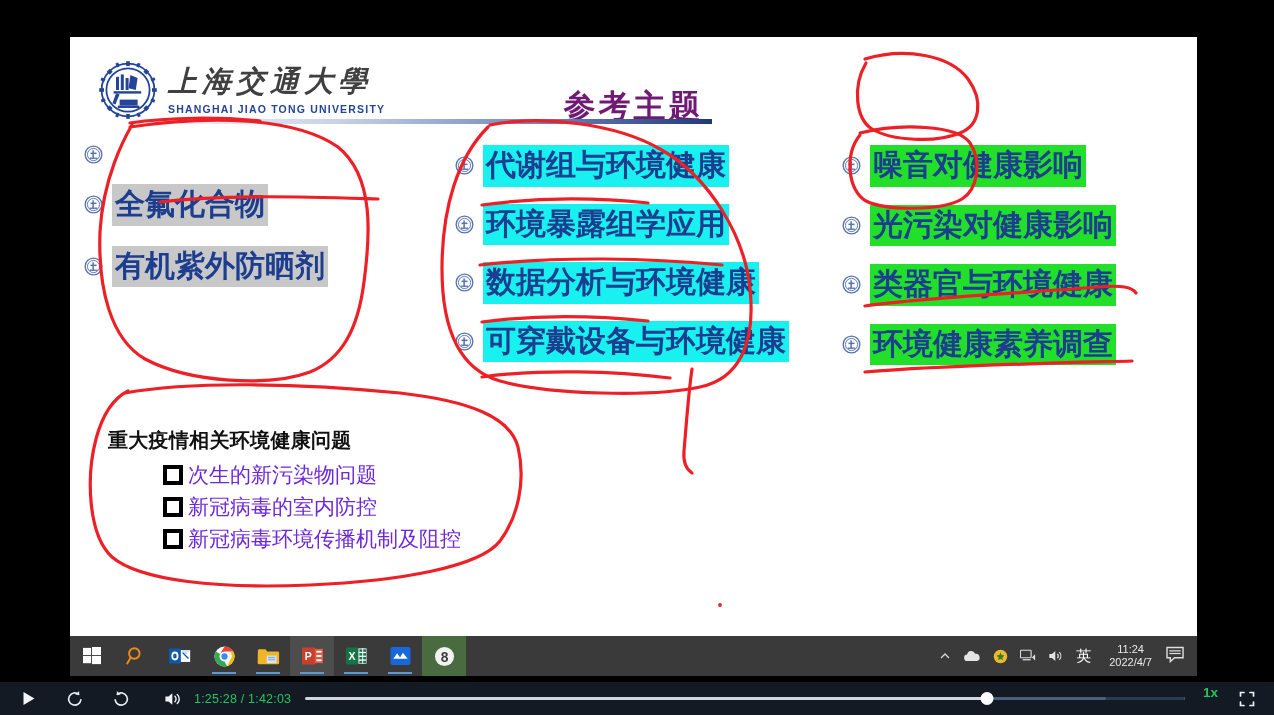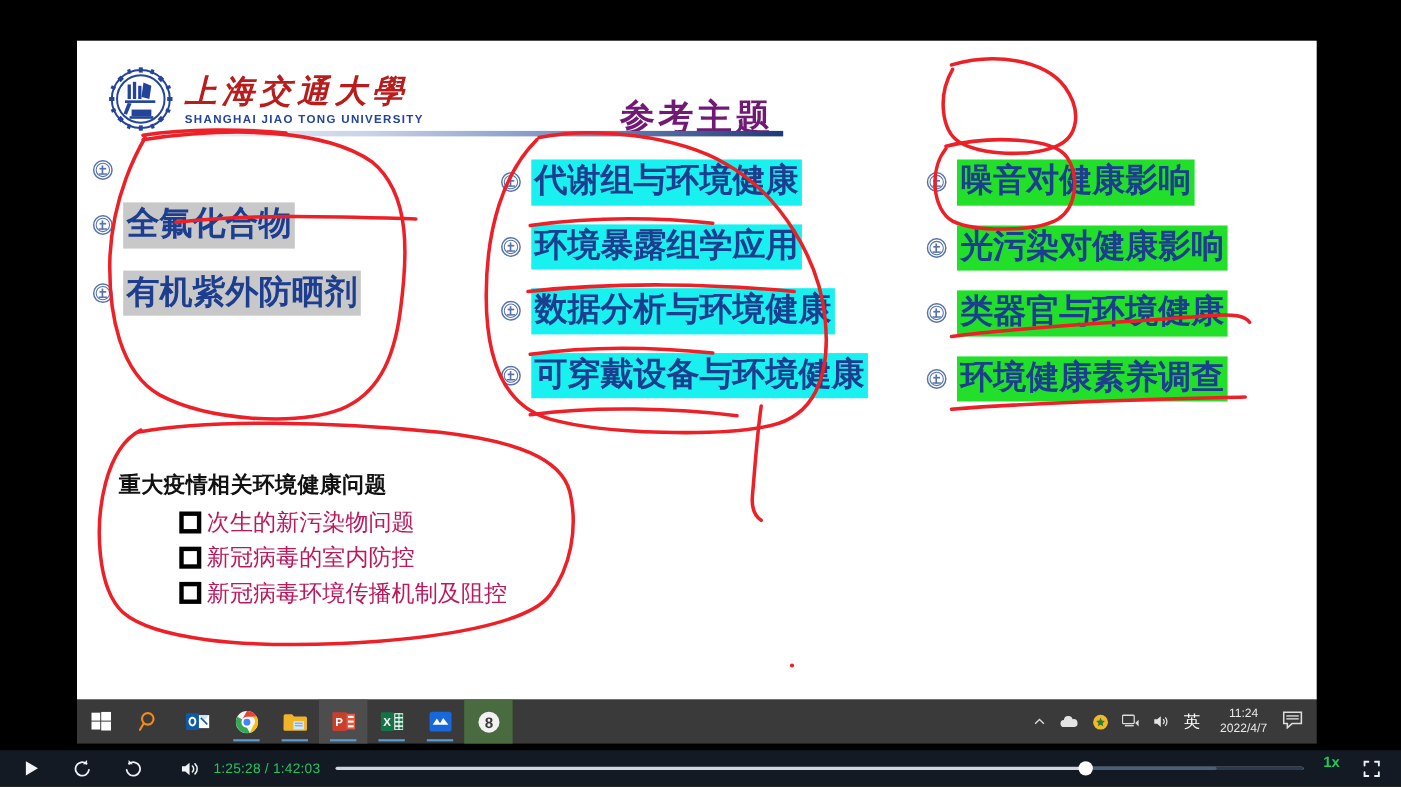--- a/index.html
+++ b/index.html
@@ -18,22 +18,22 @@
     width: 1127px; height: 599px;
     background: #ffffff;
     overflow: hidden;
   }
 
   
   .logo-wrap { position: absolute; left: 28px; top: 23px; display: flex; align-items: center; }
   .logo-mark { width: 60px; height: 60px; flex: 0 0 60px; }
   .logo-text { margin-left: 10px; padding-top: 4px; }
   .logo-cn {
-    font-family: Liberation Serif, serif;
-    font-size: 29px; font-weight: bold; color: #b91c1c;
+    font-family: Liberation Mono, monospace;
+    font-size: 29px; font-weight: bold; color: #404040;
     letter-spacing: 5px; font-style: italic; line-height: 1.05;
   }
   .logo-en {
     font-size: 10.5px; font-weight: bold; color: #24449a;
     letter-spacing: 1.2px; margin-top: 3px;
   }
 
   #slide-title {
     position: absolute; left: 0; right: 0; top: 48px;
     text-align: center;
@@ -76,21 +76,21 @@
   #bottom-block { position: absolute; left: 38px; top: 390px; width: 440px; }
   #bottom-heading {
     font-size: 20px; font-weight: bold; color: #111;
     margin-bottom: 7px; letter-spacing: .3px;
   }
   .checkrow { display: flex; align-items: center; margin: 2px 0 4px 55px; }
   .checkbox {
     width: 20px; height: 20px; flex: 0 0 20px;
     border: 4px solid #000; background: #fff; margin-right: 5px;
   }
-  .checklabel { font-size: 21px; color: #be185d; white-space: nowrap; }
+  .checklabel { font-size: 21px; color: #6d28d9; white-space: nowrap; }
 
   
   #ink { position: absolute; left: 0; top: 0; width: 1127px; height: 599px; pointer-events: none; }
 
   
   #taskbar {
     position: absolute; left: 70px; top: 636px; width: 1127px; height: 40px;
     background: #3a3a3a; display: flex; align-items: center;
   }
   .tb-item {

